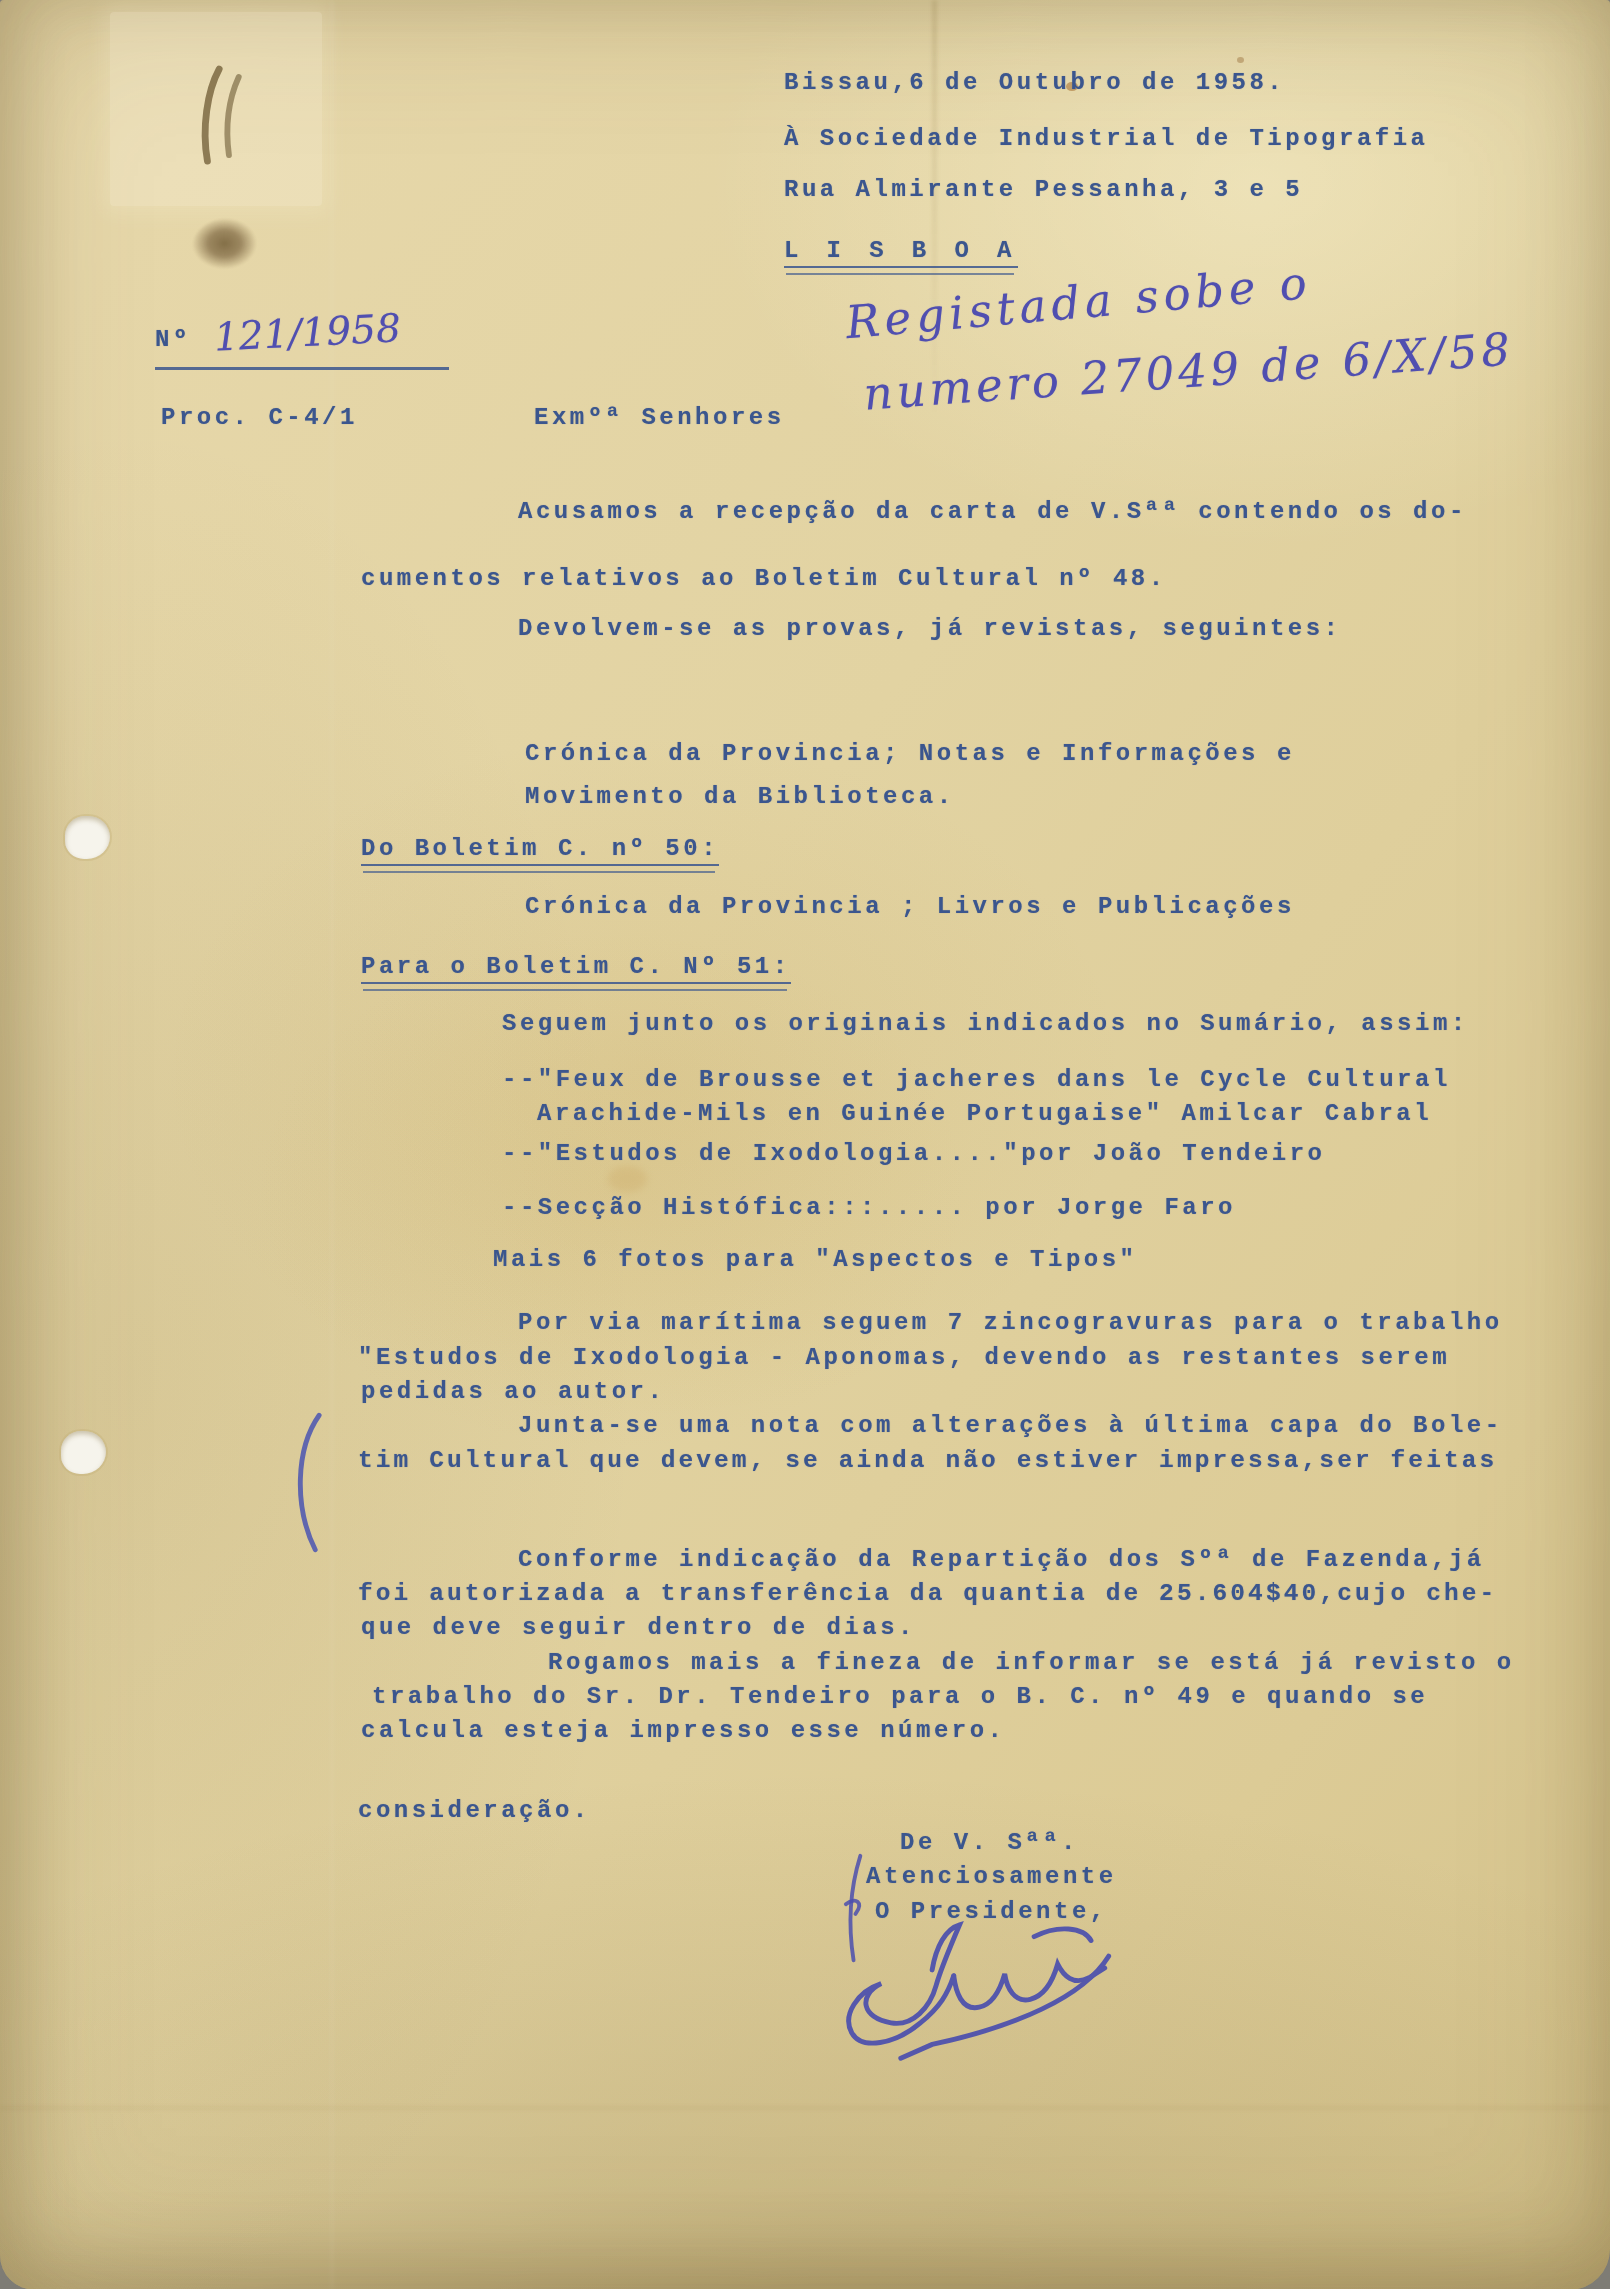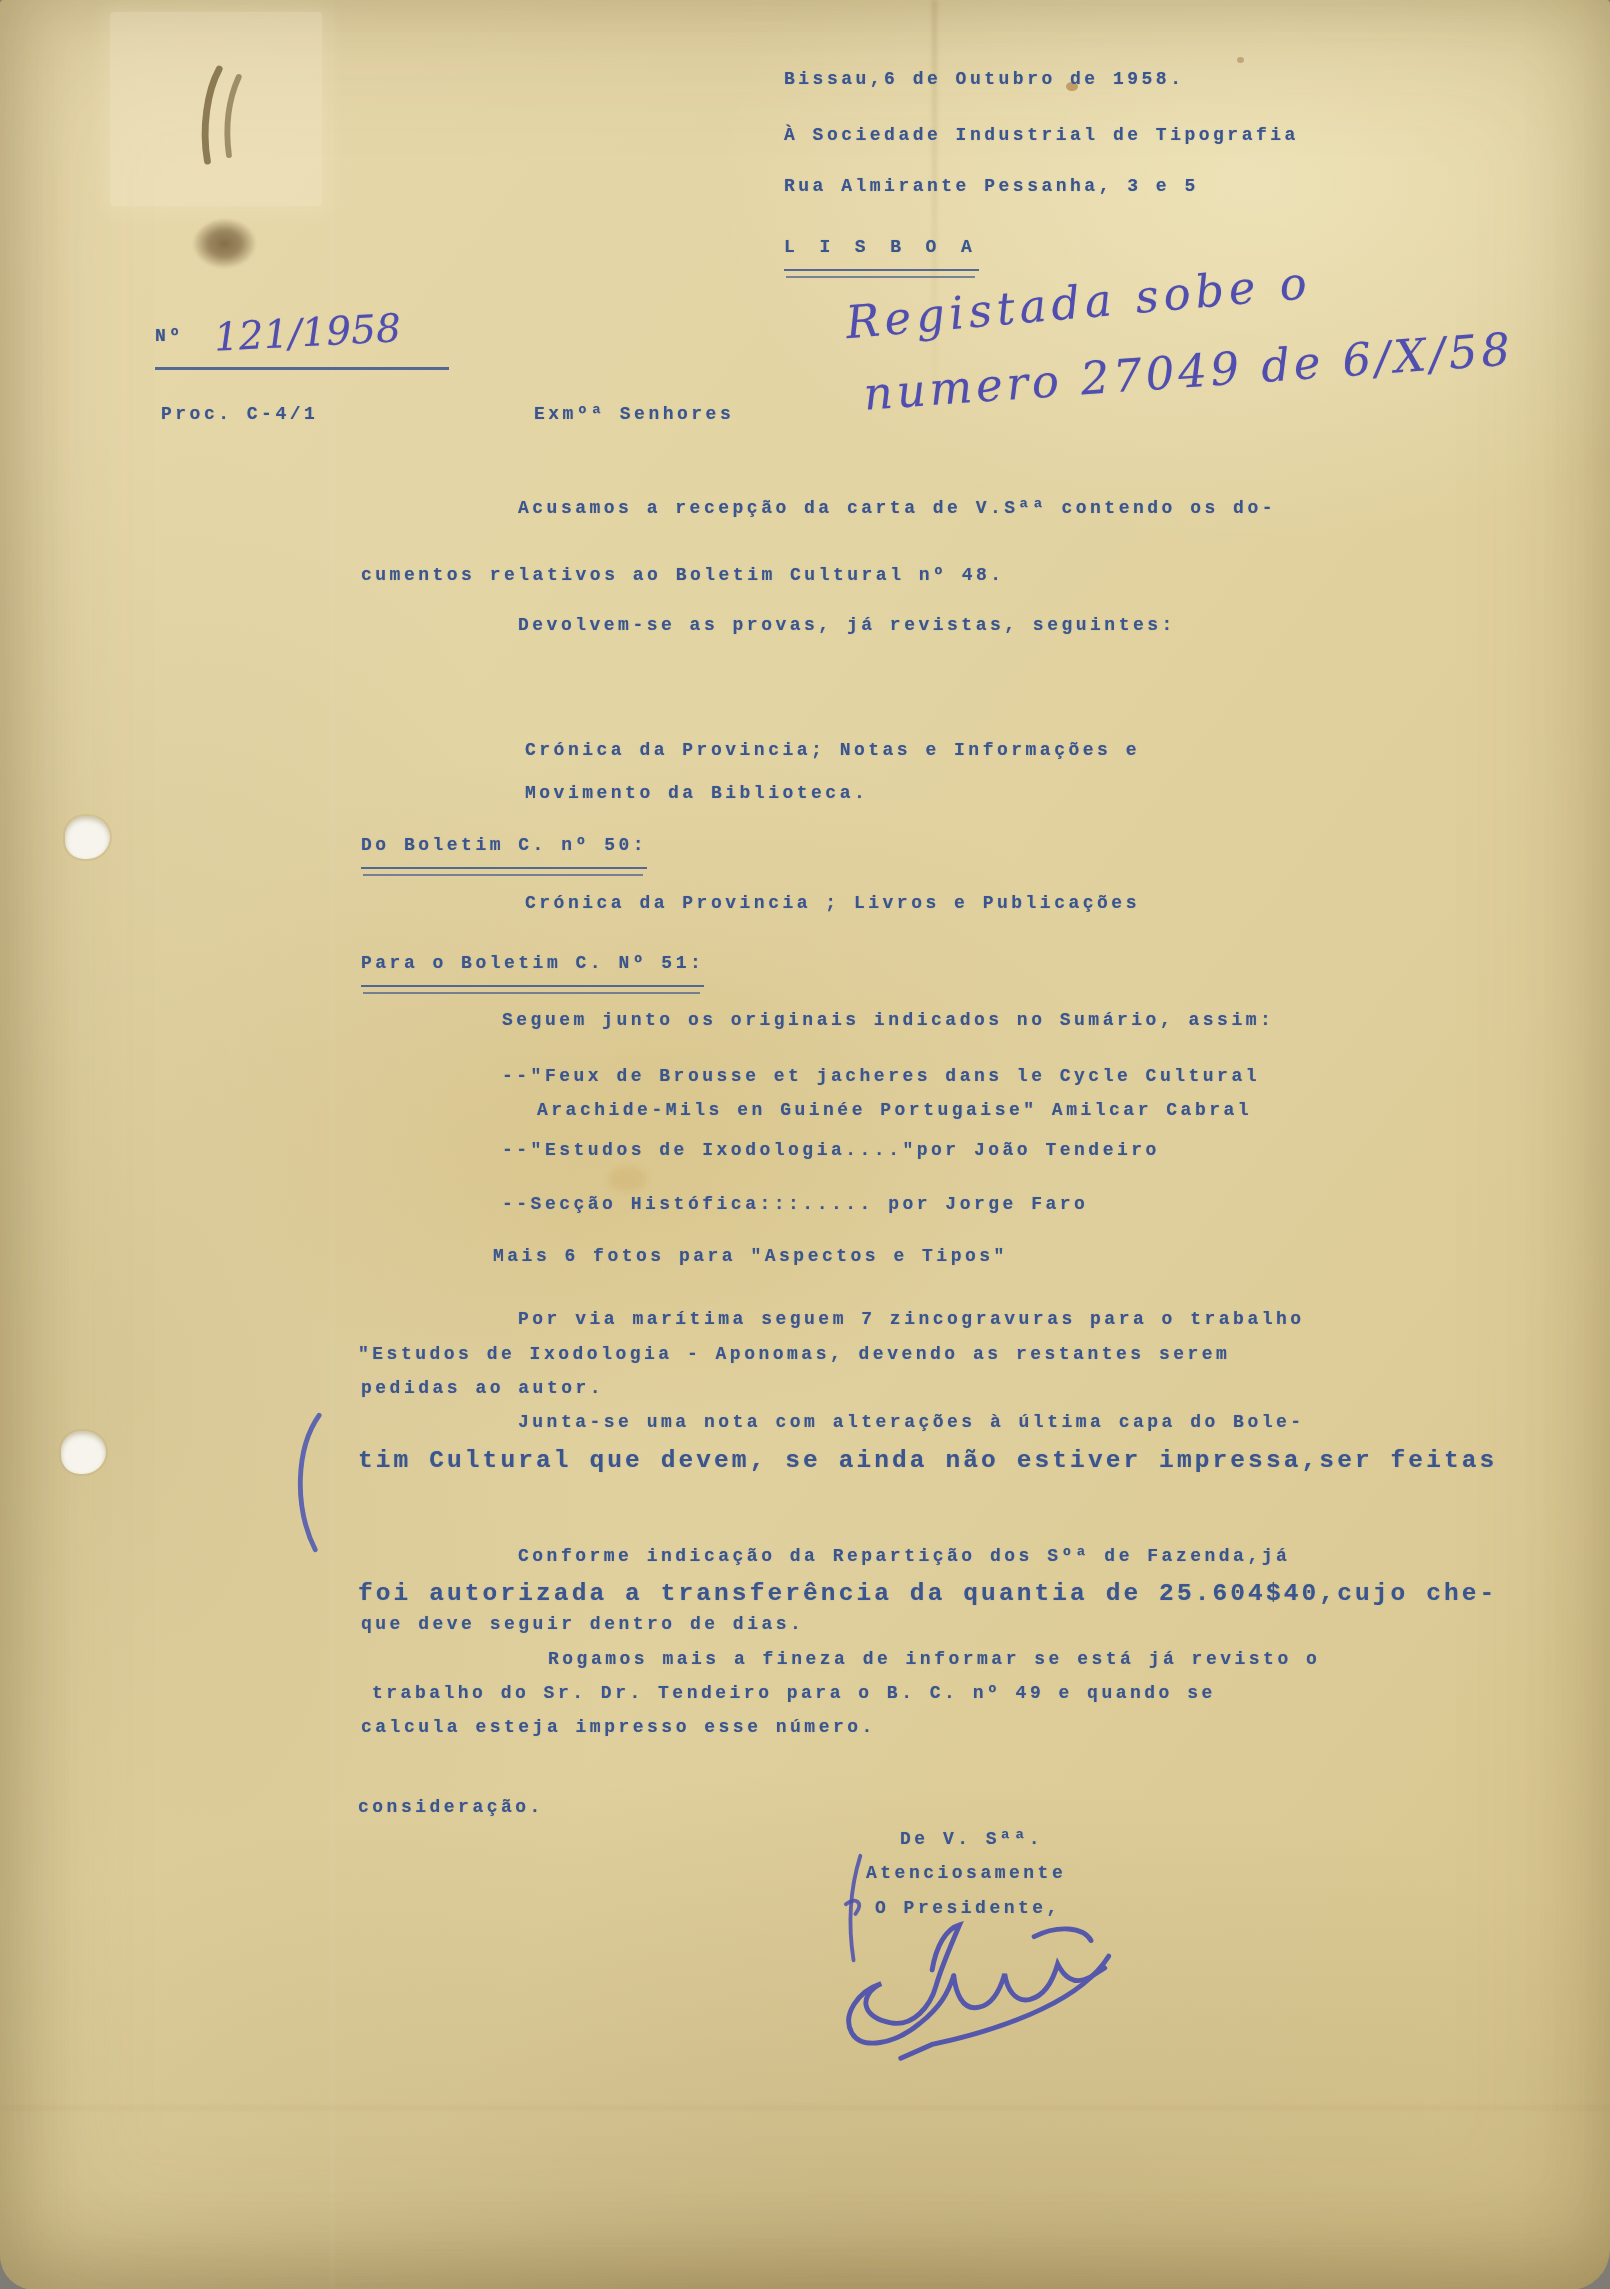--- a/index.html
+++ b/index.html
@@ -10,24 +10,24 @@
       radial-gradient(ellipse 882px 588px at 78% 8%, rgba(255,249,218,.38), transparent 62%),
       radial-gradient(ellipse 686px 490px at 40% 47%, rgba(186,150,70,.14), transparent 70%),
       radial-gradient(ellipse 510px 372px at 38% 52%, rgba(196,162,80,.12), transparent 70%),
       radial-gradient(ellipse 784px 1470px at 8% 60%, rgba(120,95,40,.10), transparent 65%),
       radial-gradient(ellipse 1666px 784px at 50% 102%, rgba(108,88,42,.20), transparent 72%),
       linear-gradient(128deg,#e7d8ab 0%,#e2d3a2 42%,#dccb96 78%,#d5c38c 100%);}
   #paper::after{content:"";position:absolute;inset:0;border-radius:inherit;pointer-events:none;
     box-shadow:inset 0 0 147px rgba(100,78,30,.26), inset 0 -33px 69px rgba(90,70,30,.16),
                inset 25.5px 0 59px rgba(110,88,38,.12);}
   .tw{position:absolute;font-family:"Liberation Mono","DejaVu Sans Mono",monospace;
-      font-weight:700;font-size:18px;letter-spacing:3.5px;color:#3b568e;white-space:pre;
+      font-weight:700;font-size:24px;letter-spacing:3.5px;color:#3b568e;white-space:pre;
       text-shadow:0 0 1px rgba(59,86,142,.45);}
   .twsm{font-size:24.5px;letter-spacing:3.1px;}
-  .ul{border-bottom:2.9px solid rgba(59,86,142,.85);padding-bottom:12px;}
+  .ul{border-bottom:2.9px solid rgba(59,86,142,.85);padding-bottom:2px;}
   .dbl::after{content:"";position:absolute;left:2px;right:3.9px;bottom:-8.8px;height:2px;
       background:rgba(59,86,142,.65);}
   .wide{letter-spacing:6.9px;}
   .hw{position:absolute;font-family:"DejaVu Serif","Liberation Serif",serif;font-style:italic;
       color:#504fb0;white-space:pre;text-shadow:0 0 1px rgba(80,79,176,.4);}
   .hole{position:absolute;width:45px;height:43px;background:#f6f4ec;
       border-radius:48% 52% 55% 45%;
       box-shadow:inset 0 2.9px 4.9px rgba(120,100,50,.35),0 0 0 2px rgba(196,176,118,.35);}
   .tape{position:absolute;left:110px;top:11.8px;width:212px;height:194px;border-radius:3.9px;
       background:rgba(252,246,224,.28);box-shadow:0 0 19.6px 7.8px rgba(252,246,224,.16);}

